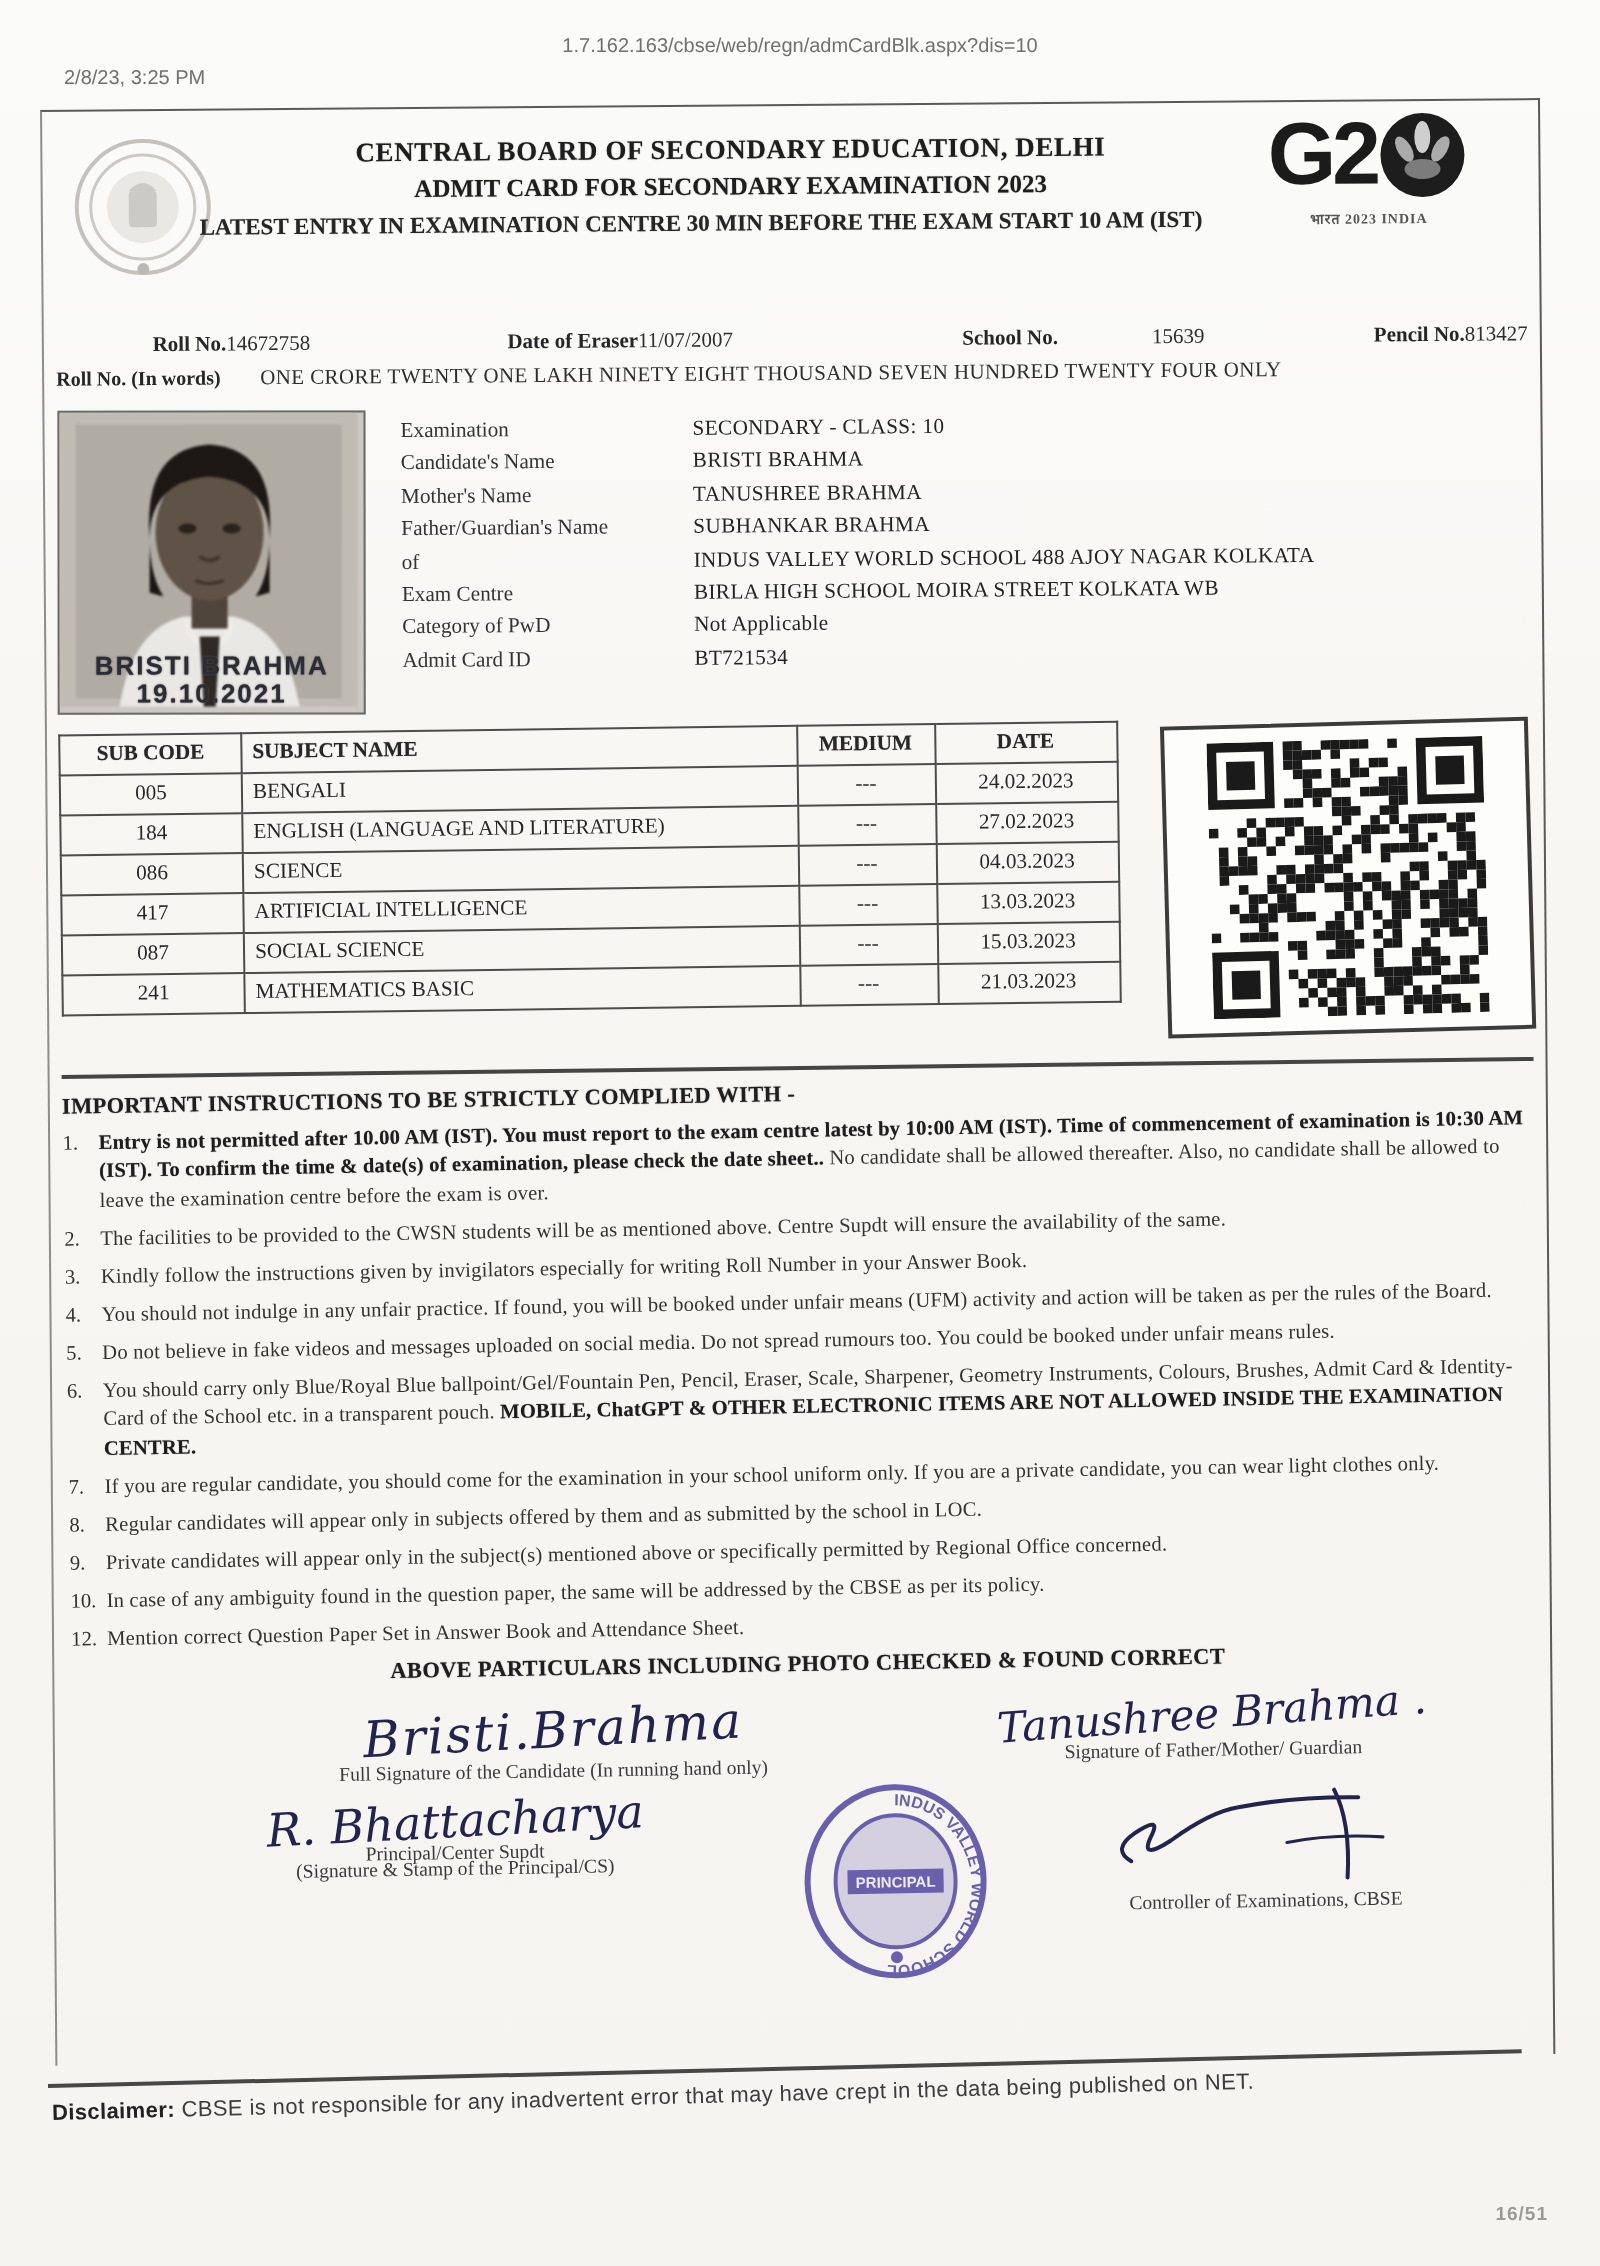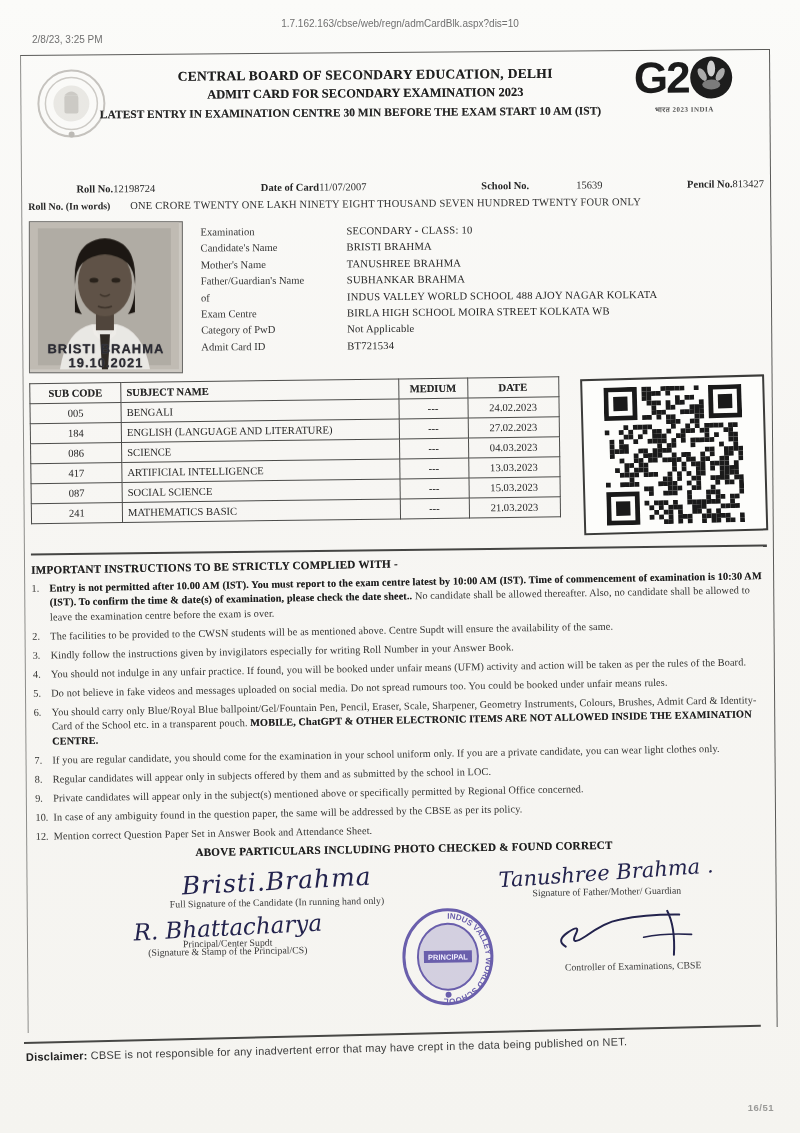--- a/index.html
+++ b/index.html
@@ -38,23 +38,23 @@
   .g20{position:absolute;right:14px;top:2px;width:130px;text-align:center;}
   .g20-row{display:flex;align-items:center;justify-content:center;}
   .g20-txt{font-family:"Liberation Sans",sans-serif;font-size:44px;font-weight:bold;color:#1b1b1b;letter-spacing:-2px;}
   .g20-sub{font-size:7px;font-weight:bold;color:#2b2b2b;margin-top:2px;letter-spacing:.5px;opacity:.8;}
 
   
   .roll{margin-top:8px;font-size:10.5px;}
   .roll-l1{display:flex;align-items:baseline;}
   .roll-l1 .lab{font-weight:bold;color:#262626;text-align:right;}
   .rl-roll{width:86px;} .rv-roll{width:108px;}
-  .rl-dob{width:100px;} .rv-dob{width:112px;margin-top:28px;}
+  .rl-dob{width:100px;} .rv-dob{width:112px;}
   .rl-sch{width:90px;margin-left:10px;} .rv-sch{width:66px;margin-left:47px;}
-  .rl-cen{width:92px;} .rv-cen{flex:1;}
+  .rl-cen{width:92px;} .rv-cen{flex:1;margin-top:12px;}
   .roll-l2{display:flex;margin-top:6px;align-items:baseline;}
   .roll-l2 .lab{width:102px;font-weight:bold;color:#262626;font-size:10px;}
   .roll-l2 .val{flex:1;letter-spacing:.2px;}
   .val{color:#2e2e2e;}
 
   
   .detail-zone{display:flex;margin-top:10px;}
   .photo-box{width:152px;height:150px;border:1.5px solid #6a6a68;background:#cdc9c2;
     position:relative;flex:0 0 auto;transform:rotate(.4deg);overflow:hidden;}
   .photo-box svg{display:block;filter:blur(.4px) contrast(.95);}
@@ -144,22 +144,22 @@
           <ellipse cx="23" cy="30" rx="9" ry="5" fill="#dcdcdc" opacity=".5"></ellipse>
         </svg>
       </div>
       <div class="g20-sub" data-interactable="false">भारत 2023 INDIA</div>
     </div>
   </div>
 
   <div class="roll" data-interactable="false">
     <div class="roll-l1">
       <span class="lab rl-roll" data-interactable="false">Roll No.</span>
-      <span class="val rv-roll" data-interactable="false">12198724</span>
-      <span class="lab rl-dob" data-interactable="false">Date of Card</span>
+      <span class="val rv-roll" data-interactable="false">14672758</span>
+      <span class="lab rl-dob" data-interactable="false">Date of Eraser</span>
       <span class="val rv-dob" data-interactable="false">11/07/2007</span>
       <span class="lab rl-sch" data-interactable="false">School No.</span>
       <span class="val rv-sch" data-interactable="false">15639</span>
       <span class="lab rl-cen" data-interactable="false">Pencil No.</span>
       <span class="val rv-cen" data-interactable="false">813427</span>
     </div>
     <div class="roll-l2">
       <span class="lab" data-interactable="false">Roll No. (In words)</span>
       <span class="val" data-interactable="false">ONE CRORE TWENTY ONE LAKH NINETY EIGHT THOUSAND SEVEN HUNDRED TWENTY FOUR ONLY</span>
     </div>

